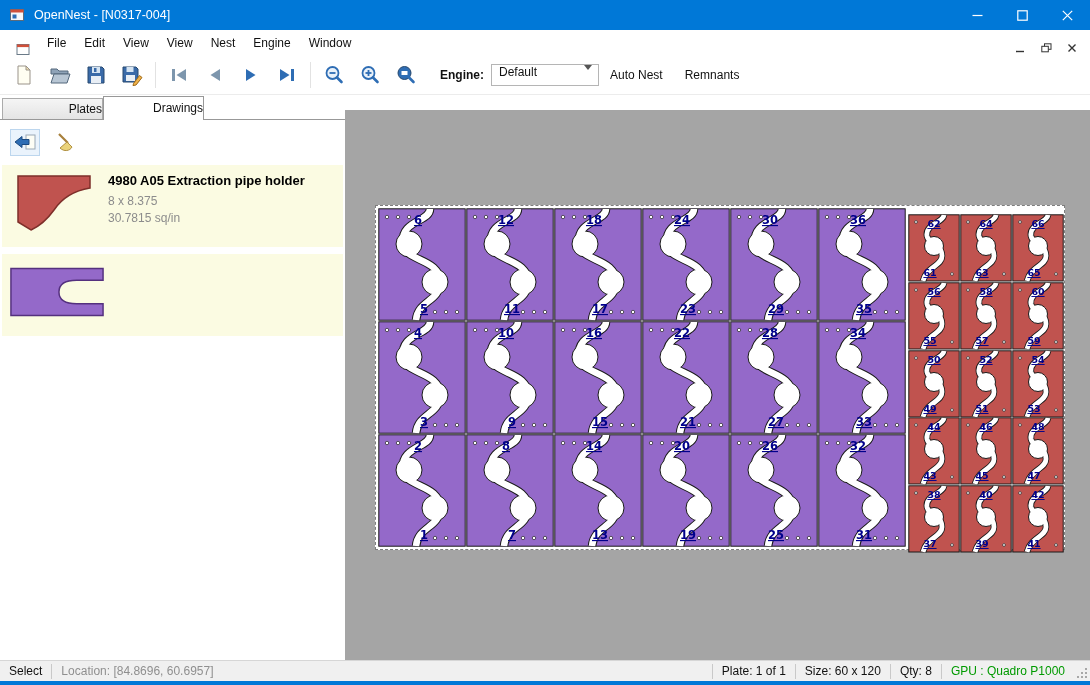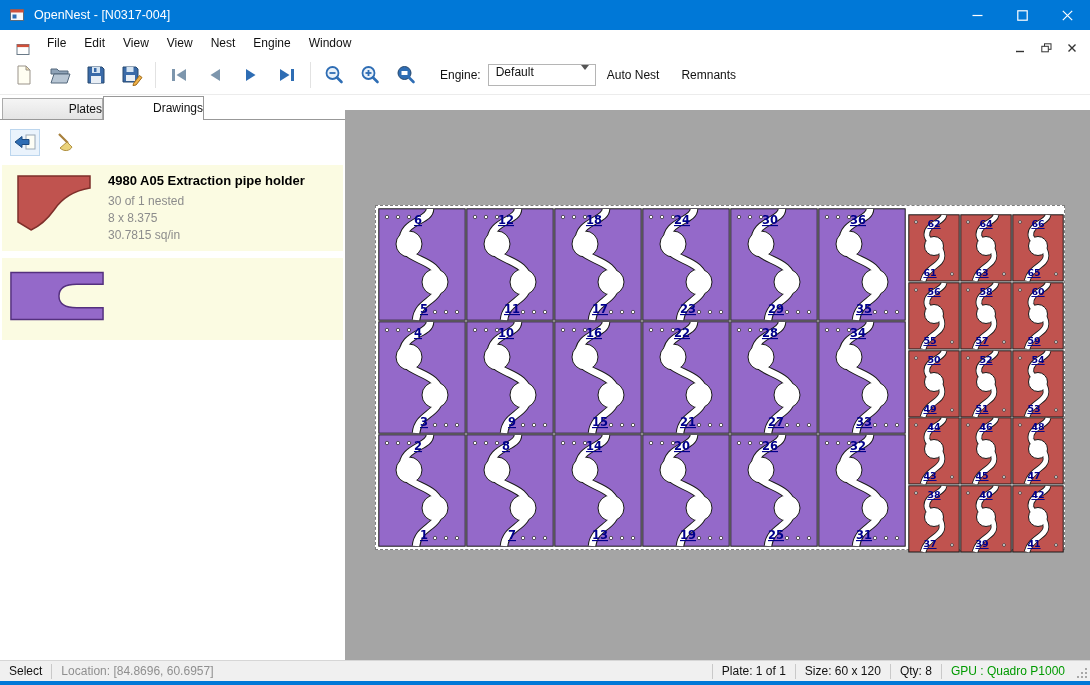--- a/index.html
+++ b/index.html
@@ -18,21 +18,21 @@
 .menubar{position:absolute;top:30px;left:0;width:100%;height:26px;background:#fff;display:flex;align-items:flex-end;padding-left:16px}
 .mb-icon{margin-right:8px}
 .menu-item{padding:0 9px;line-height:26px}
 .mdi-btns{margin-left:auto;display:flex;align-items:center;gap:10px;padding-right:10px}
 .mdi-btn{display:flex;align-items:center;justify-content:center;width:16px;height:16px}
 
 
 .toolbar{position:absolute;top:56px;left:0;width:100%;height:39px;background:#fff;border-bottom:1px solid #ececec;display:flex;align-items:center;padding-left:6px}
 .tbtn{width:36px;height:32px;display:flex;align-items:center;justify-content:center}
 .tsep{width:1px;height:26px;background:#e2e2e2;margin:0 5px}
-.engine-label{font-weight:normal;margin:0 7px 0 16px}
+.engine-label{font-weight:bold;margin:0 7px 0 16px}
 .combo{width:108px;height:22px;border:1px solid #b5b5b5;background:#fff;display:flex;align-items:flex-start;padding-left:7px}
 .combo .arrow{margin-left:auto;padding-right:6px}
 .flatbtn{padding:0 11px;line-height:32px}
 
 
 .left-panel{position:absolute;top:95px;left:0;width:345px;height:565px;background:#fff;display:flex;flex-direction:column}
 .tabbar{height:24px;display:flex;align-items:flex-end;padding-left:2px;position:relative;z-index:2}
 .tab{width:101px;height:21px;text-align:right;line-height:20px;background:linear-gradient(#f5f5f5,#e4e4e4);border:1px solid #ababab;border-bottom:none}
 .tab.active{height:24px;line-height:23px;background:#fff;margin-bottom:-1px;border-color:#989898}
 .panel-body{flex:1;border-top:1px solid #989898;background:#fff;padding-top:7px;overflow:hidden}
@@ -242,21 +242,20 @@
       </div>
 
       <div class="draw-item">
         <div class="thumb">
           <svg width="86" height="64" viewBox="0 0 86 64">
             <path d="M4 4 H76 V16 Q52 20 40 38 Q30 52 17 58 L4 50 Z" fill="#c0534f" stroke="#7e2f2a" stroke-width="1.5"></path>
           </svg>
         </div>
         <div class="dtext">
           <div class="dtitle">4980 A05 Extraction pipe holder</div>
-          <div class="dline">30 of 1 nested</div>
           <div class="dline">8 x 8.375</div>
           <div class="dline">30.7815 sq/in</div>
         </div>
       </div>
 
       <div class="draw-item">
         <div class="thumb">
           <svg width="98" height="62" viewBox="0 0 100 60">
             <path d="M3 6 H97 V18 H70 Q52 18 52 30 Q52 42 70 42 H97 V54 H3 Z" fill="#9469c9" stroke="#54307e" stroke-width="1.5"></path>
           </svg>

